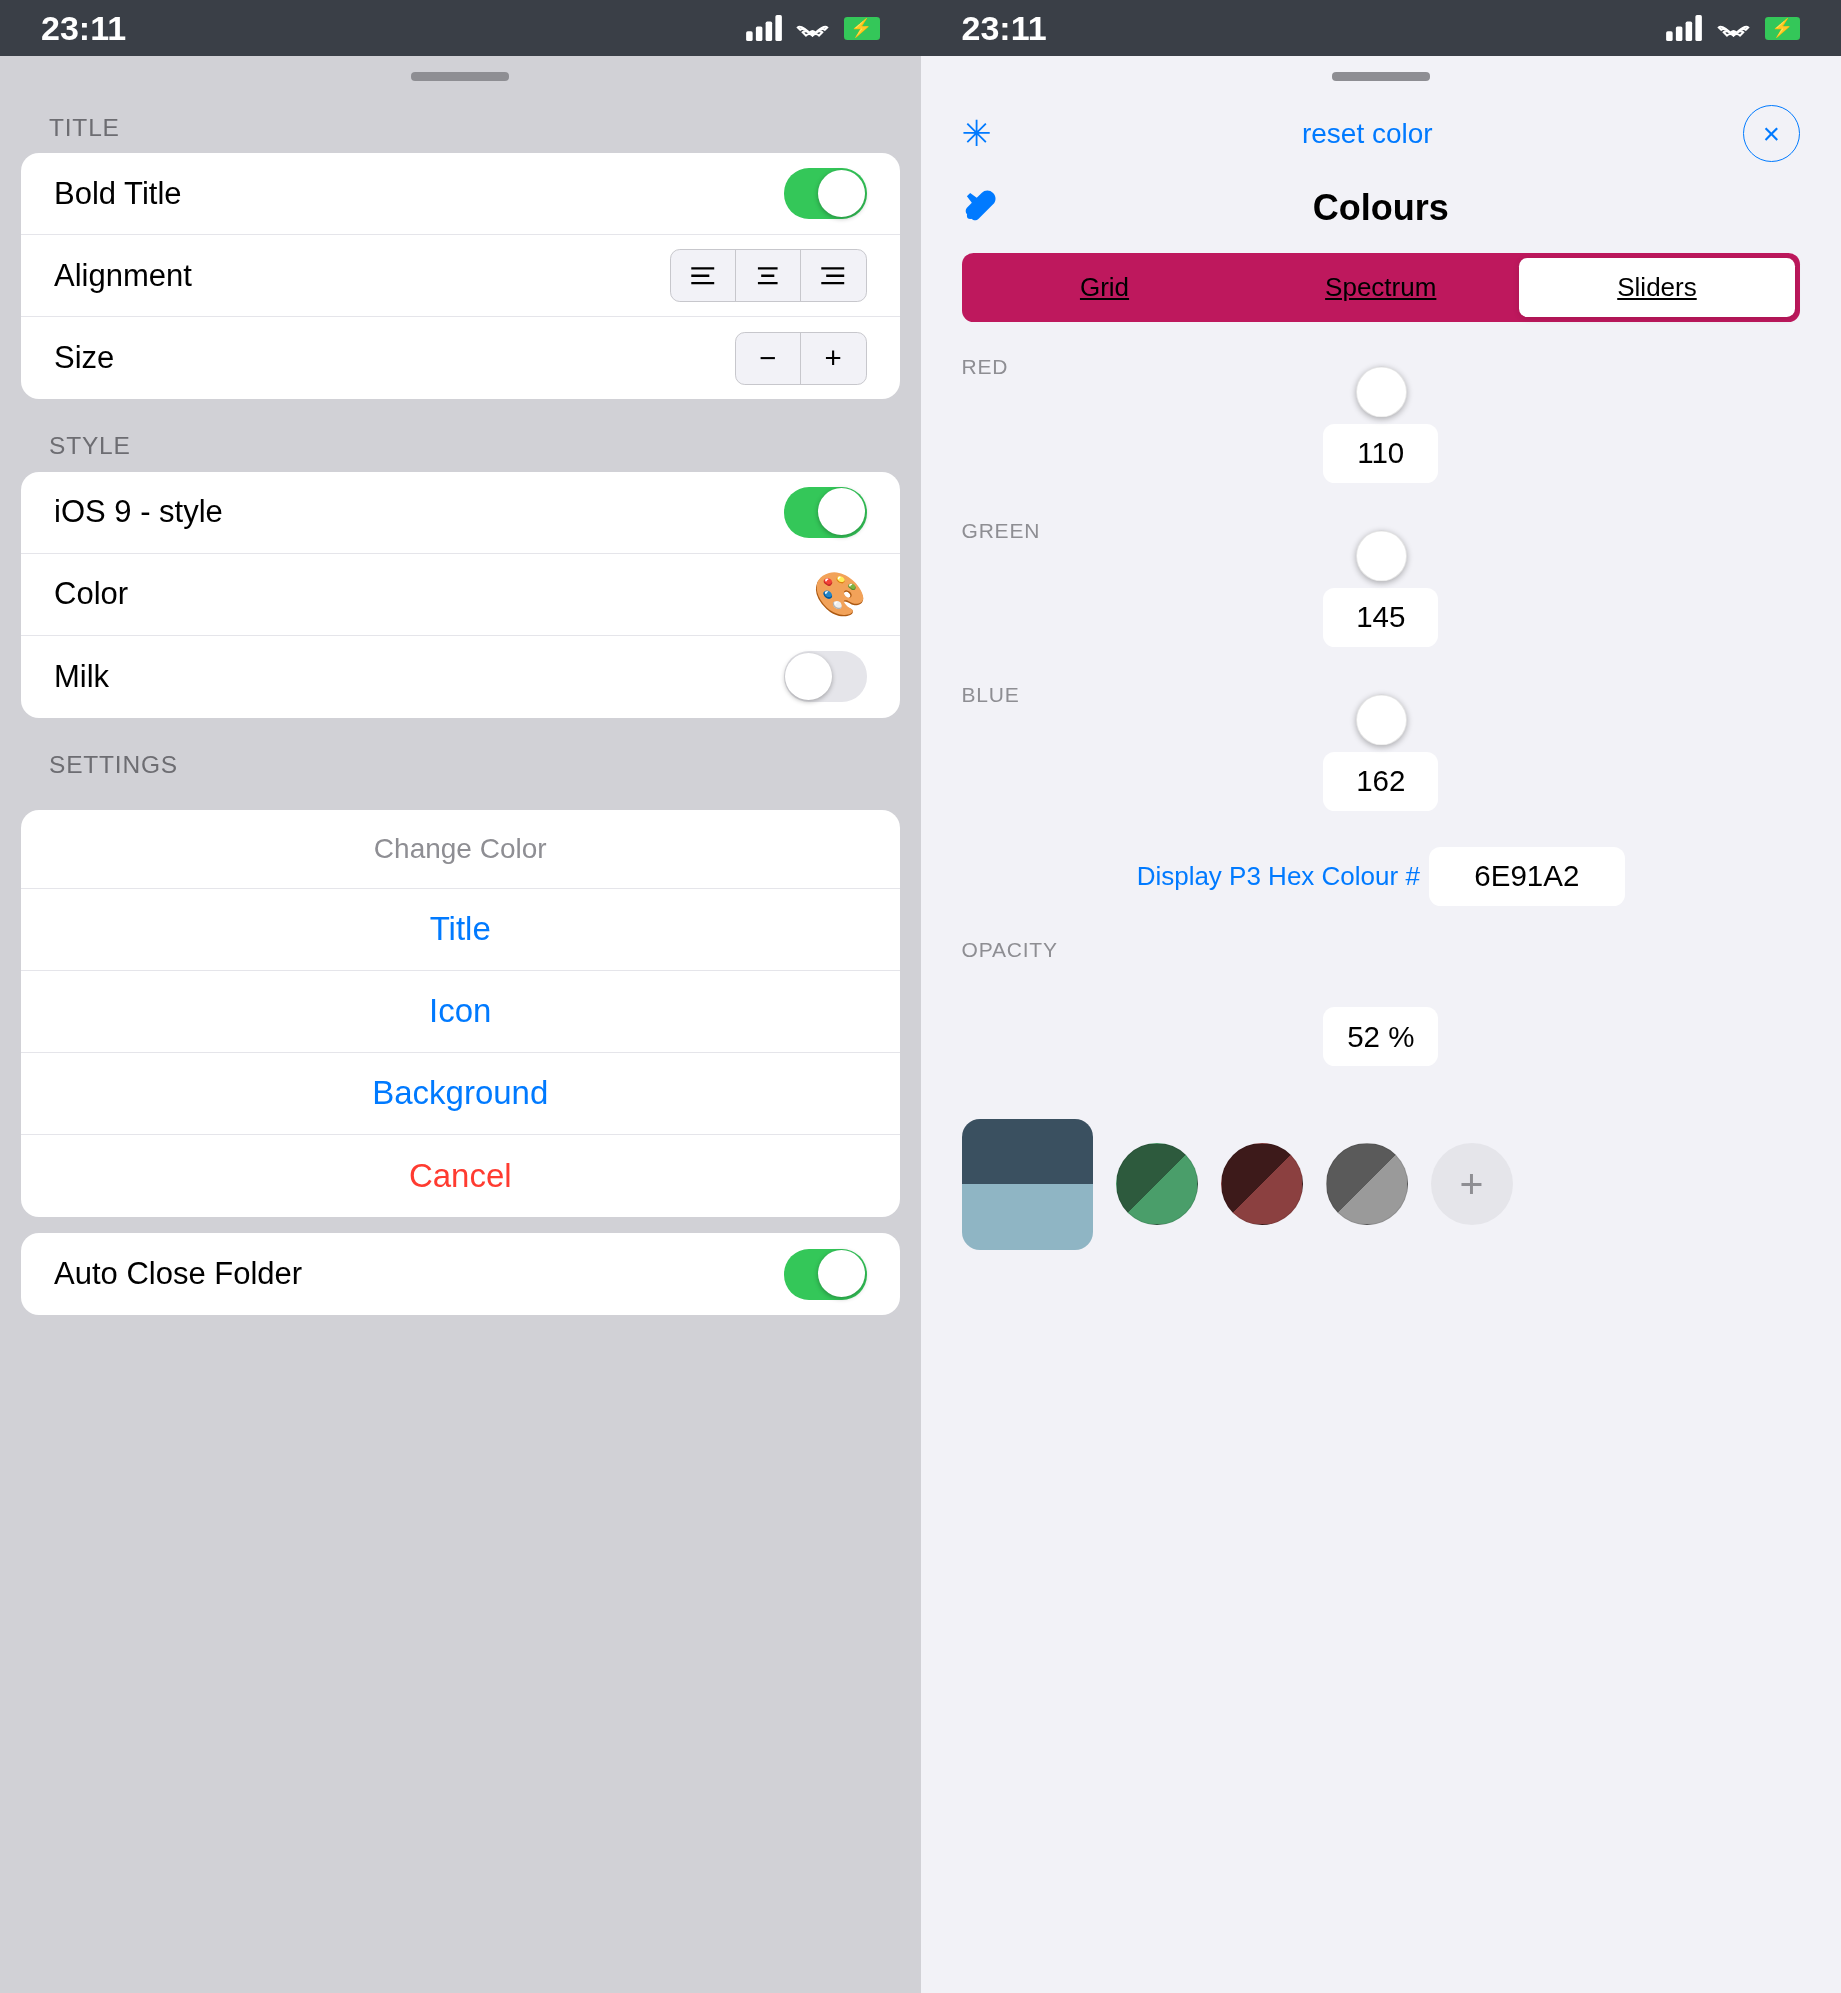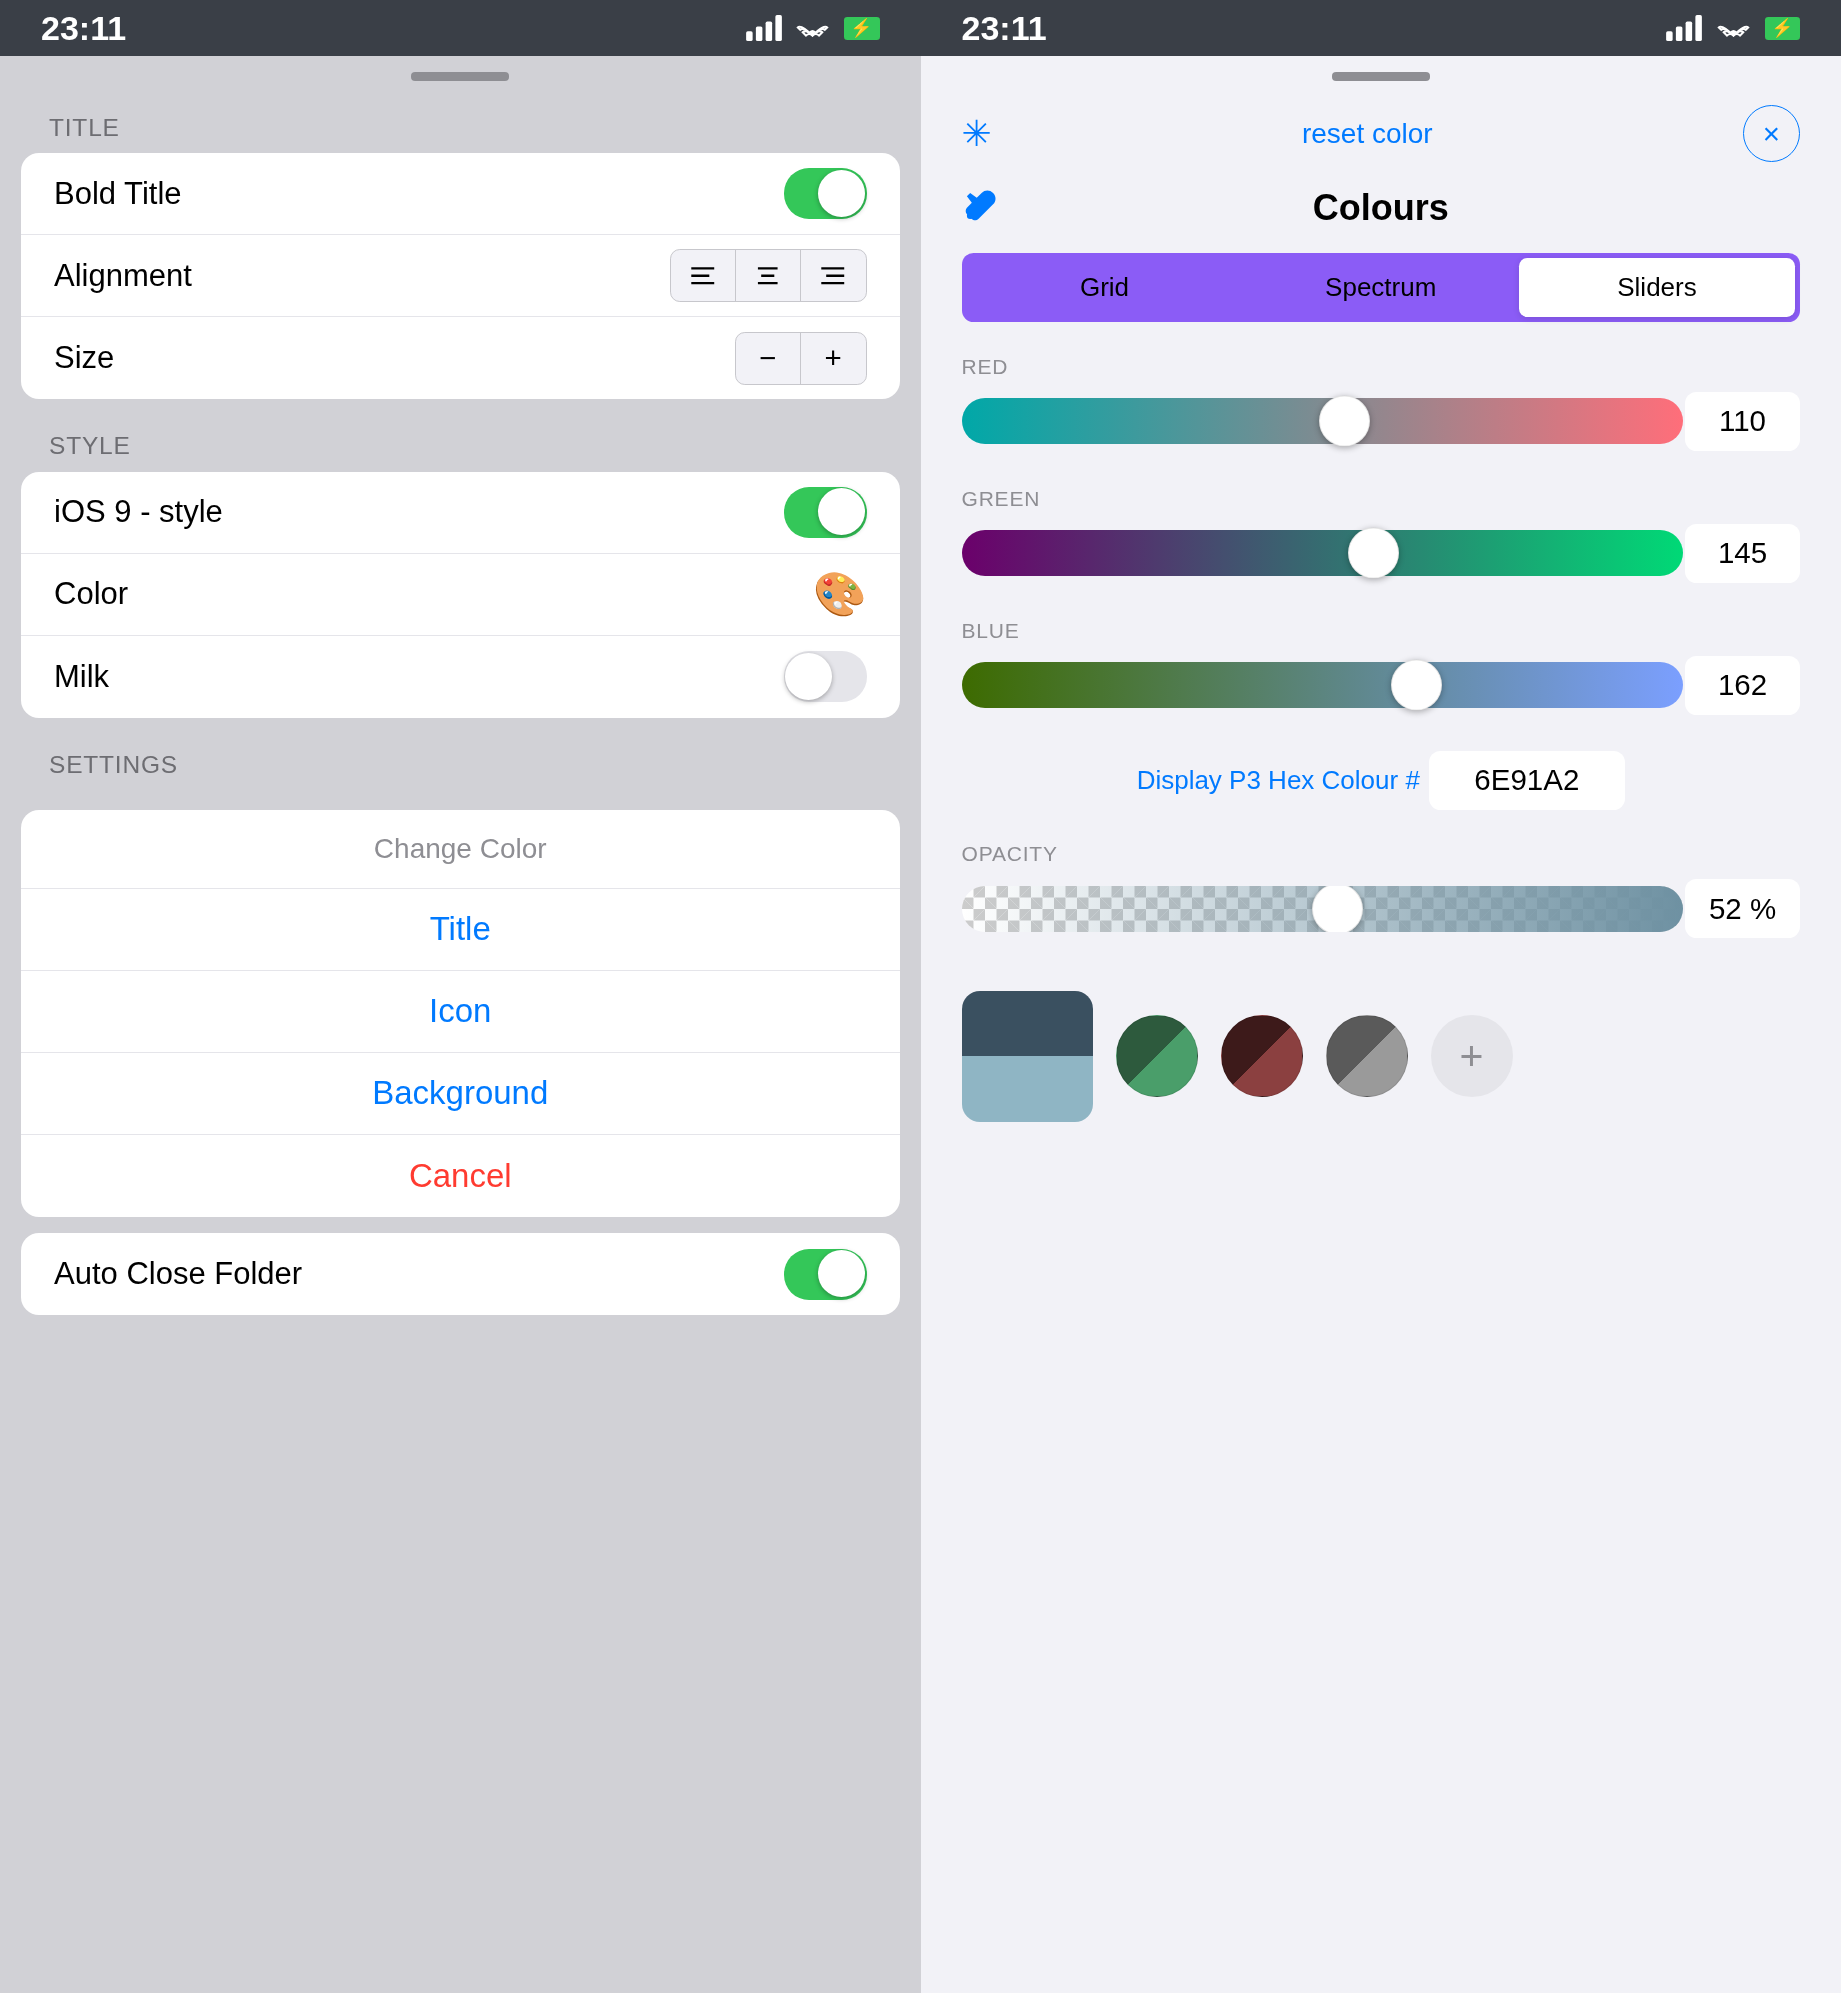--- a/index.html
+++ b/index.html
@@ -226,24 +226,25 @@
 
     .picker-main-title {
       font-size: 36px;
       font-weight: 700;
       color: #000;
     }
 
     
     .segmented-control {
       display: flex;
-      background: #8b5cf6;
+      background: #be185d;
       border-radius: 11.5px;
       padding: 4.9px;
       margin: 8.2px 41px 24.5px;
+      text-decoration: underline;
     }
     .seg-btn {
       flex: 1;
       height: 59px;
       border-radius: 8.2px;
       display: flex;
       align-items: center;
       justify-content: center;
       font-size: 26px;
       cursor: pointer;
@@ -263,22 +264,23 @@
       font-size: 21px;
       color: #8e8e93;
       font-weight: 500;
       text-transform: uppercase;
       letter-spacing: 0.8px;
       margin-bottom: 13px;
     }
     .slider-row {
       display: flex;
       align-items: center;
-      gap: 2px;
+      gap: 32px;
       margin-bottom: 19.6px;
+      flex-direction: column;
     }
     .slider-track {
       flex: 1;
       height: 46px;
       border-radius: 23px;
       position: relative;
       overflow: visible;
     }
     .slider-thumb {
       width: 51px;

